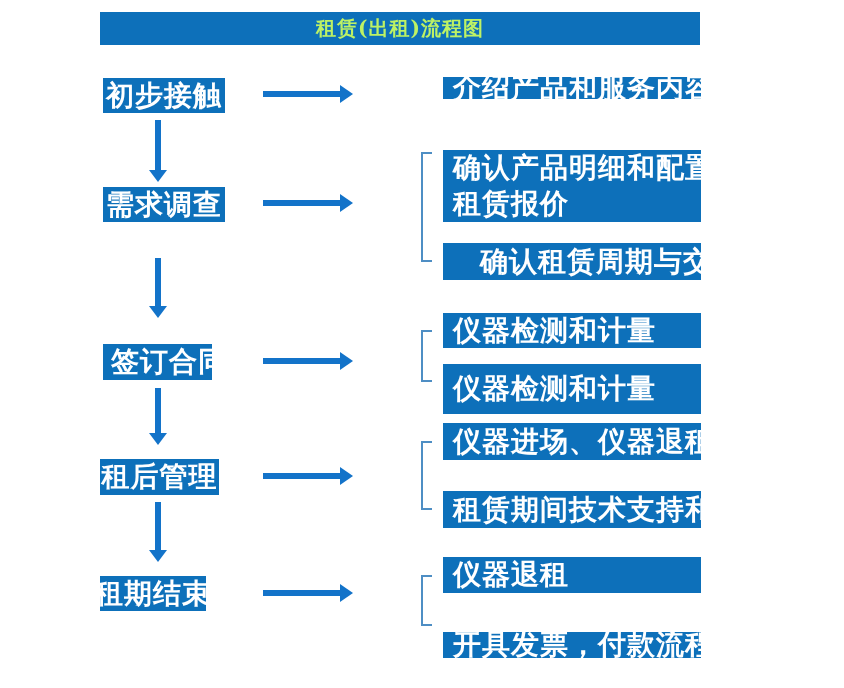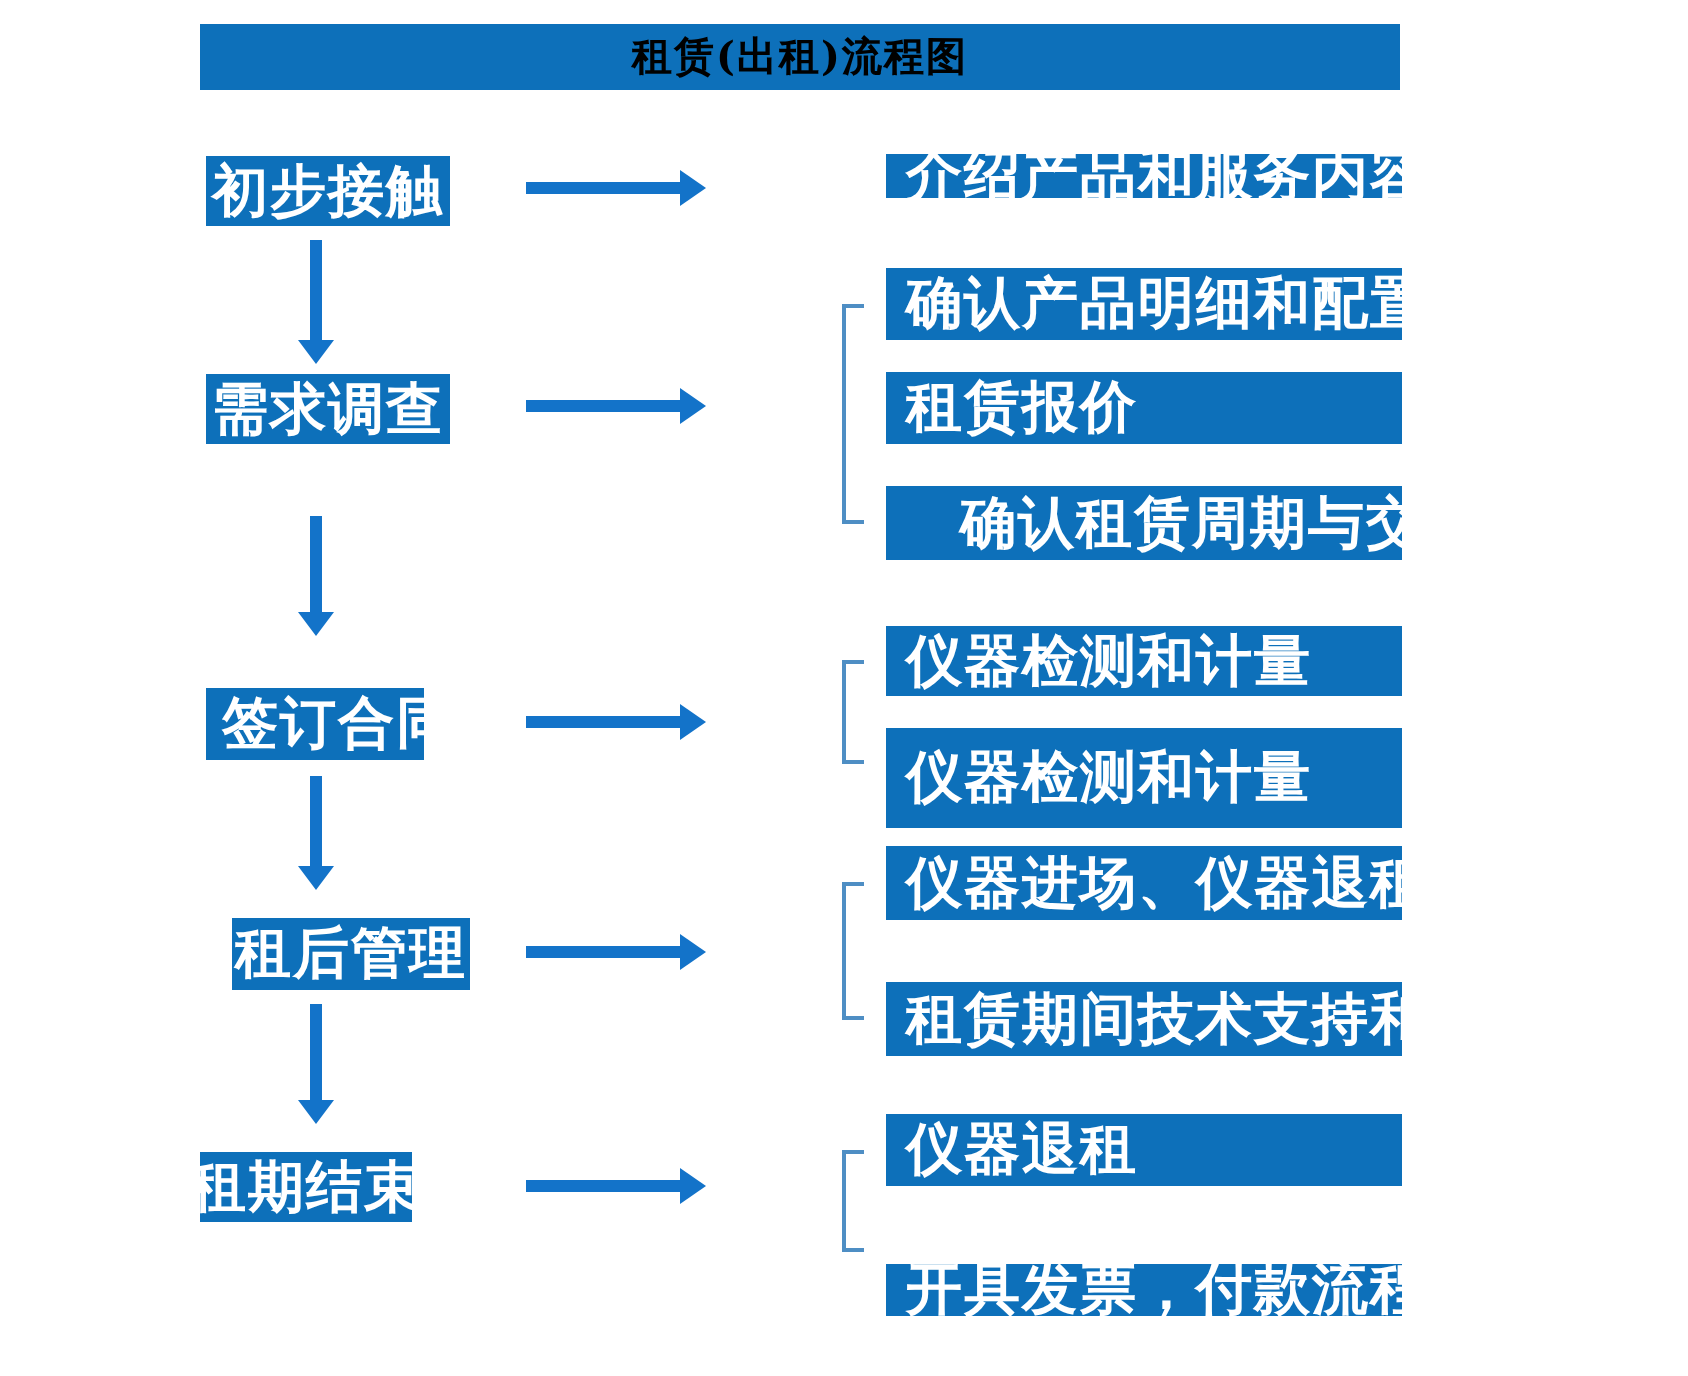--- a/index.html
+++ b/index.html
@@ -18,21 +18,21 @@
     height: 688px;
     background: #ffffff;
     overflow: hidden;
     font-family: "DejaVu Serif", "Liberation Serif", serif;
   }
   .title-bar {
     position: absolute;
     left: 100px; top: 12px;
     width: 600px; height: 33px;
     background: var(--box-blue);
-    color: #000000;
+    color: #bef264;
     font-weight: bold;
     font-size: 20px;
     letter-spacing: 1px;
     display: flex;
     align-items: center;
     justify-content: center;
   }
   .box {
     position: absolute;
     background: var(--box-blue);
@@ -100,21 +100,21 @@
 
 <div class="canvas">
 
   <div class="title-bar">
     <span>租赁(出租)流程图</span>
   </div>
 
   <div class="box left-box" style="left:103px; top:78px;  width:122px; height:35px;">初步接触</div>
   <div class="box left-box" style="left:103px; top:187px; width:122px; height:35px;">需求调查</div>
   <div class="box left-box" style="left:103px; top:344px; width:109px; height:36px;padding-left:23px;">签订合同</div>
-  <div class="box left-box" style="left:116px; top:459px; width:119px; height:36px;">租后管理</div>
+  <div class="box left-box" style="left:100px; top:459px; width:119px; height:36px;">租后管理</div>
   <div class="box left-box" style="left:100px; top:576px; width:106px; height:35px;">租期结束</div>
 
   <div class="v-arrow" style="top:120px; height:62px;">
     <div class="shaft"></div>
     <div class="head"></div>
   </div>
   <div class="v-arrow" style="top:258px; height:60px;">
     <div class="shaft"></div>
     <div class="head"></div>
   </div>
@@ -147,21 +147,21 @@
     <div class="shaft"></div>
     <div class="head"></div>
   </div>
 
   <div class="bracket" style="top:152px; height:110px;"></div>
   <div class="bracket" style="top:330px; height:52px;"></div>
   <div class="bracket" style="top:441px; height:69px;"></div>
   <div class="bracket" style="top:575px; height:51px;"></div>
 
   <div class="box right-box" style="top:77px;  height:22px;">介绍产品和服务内容</div>
-  <div class="box right-box" style="top:134px; height:36px;font-family:Liberation Serif, serif;">确认产品明细和配置</div>
+  <div class="box right-box" style="top:150px; height:36px;font-family:Liberation Serif, serif;">确认产品明细和配置</div>
   <div class="box right-box" style="top:186px; height:36px;">租赁报价</div>
   <div class="box right-box" style="top:243px; height:37px;padding-left:37px;">确认租赁周期与交货时间</div>
   <div class="box right-box" style="top:313px; height:35px;">仪器检测和计量</div>
   <div class="box right-box" style="top:364px; height:50px;">仪器检测和计量</div>
   <div class="box right-box" style="top:423px; height:37px;">仪器进场、仪器退租</div>
   <div class="box right-box" style="top:491px; height:37px;">租赁期间技术支持和指导</div>
   <div class="box right-box" style="top:557px; height:36px;">仪器退租</div>
   <div class="box right-box" style="top:632px; height:26px;">开具发票，付款流程</div>
 
 </div>

